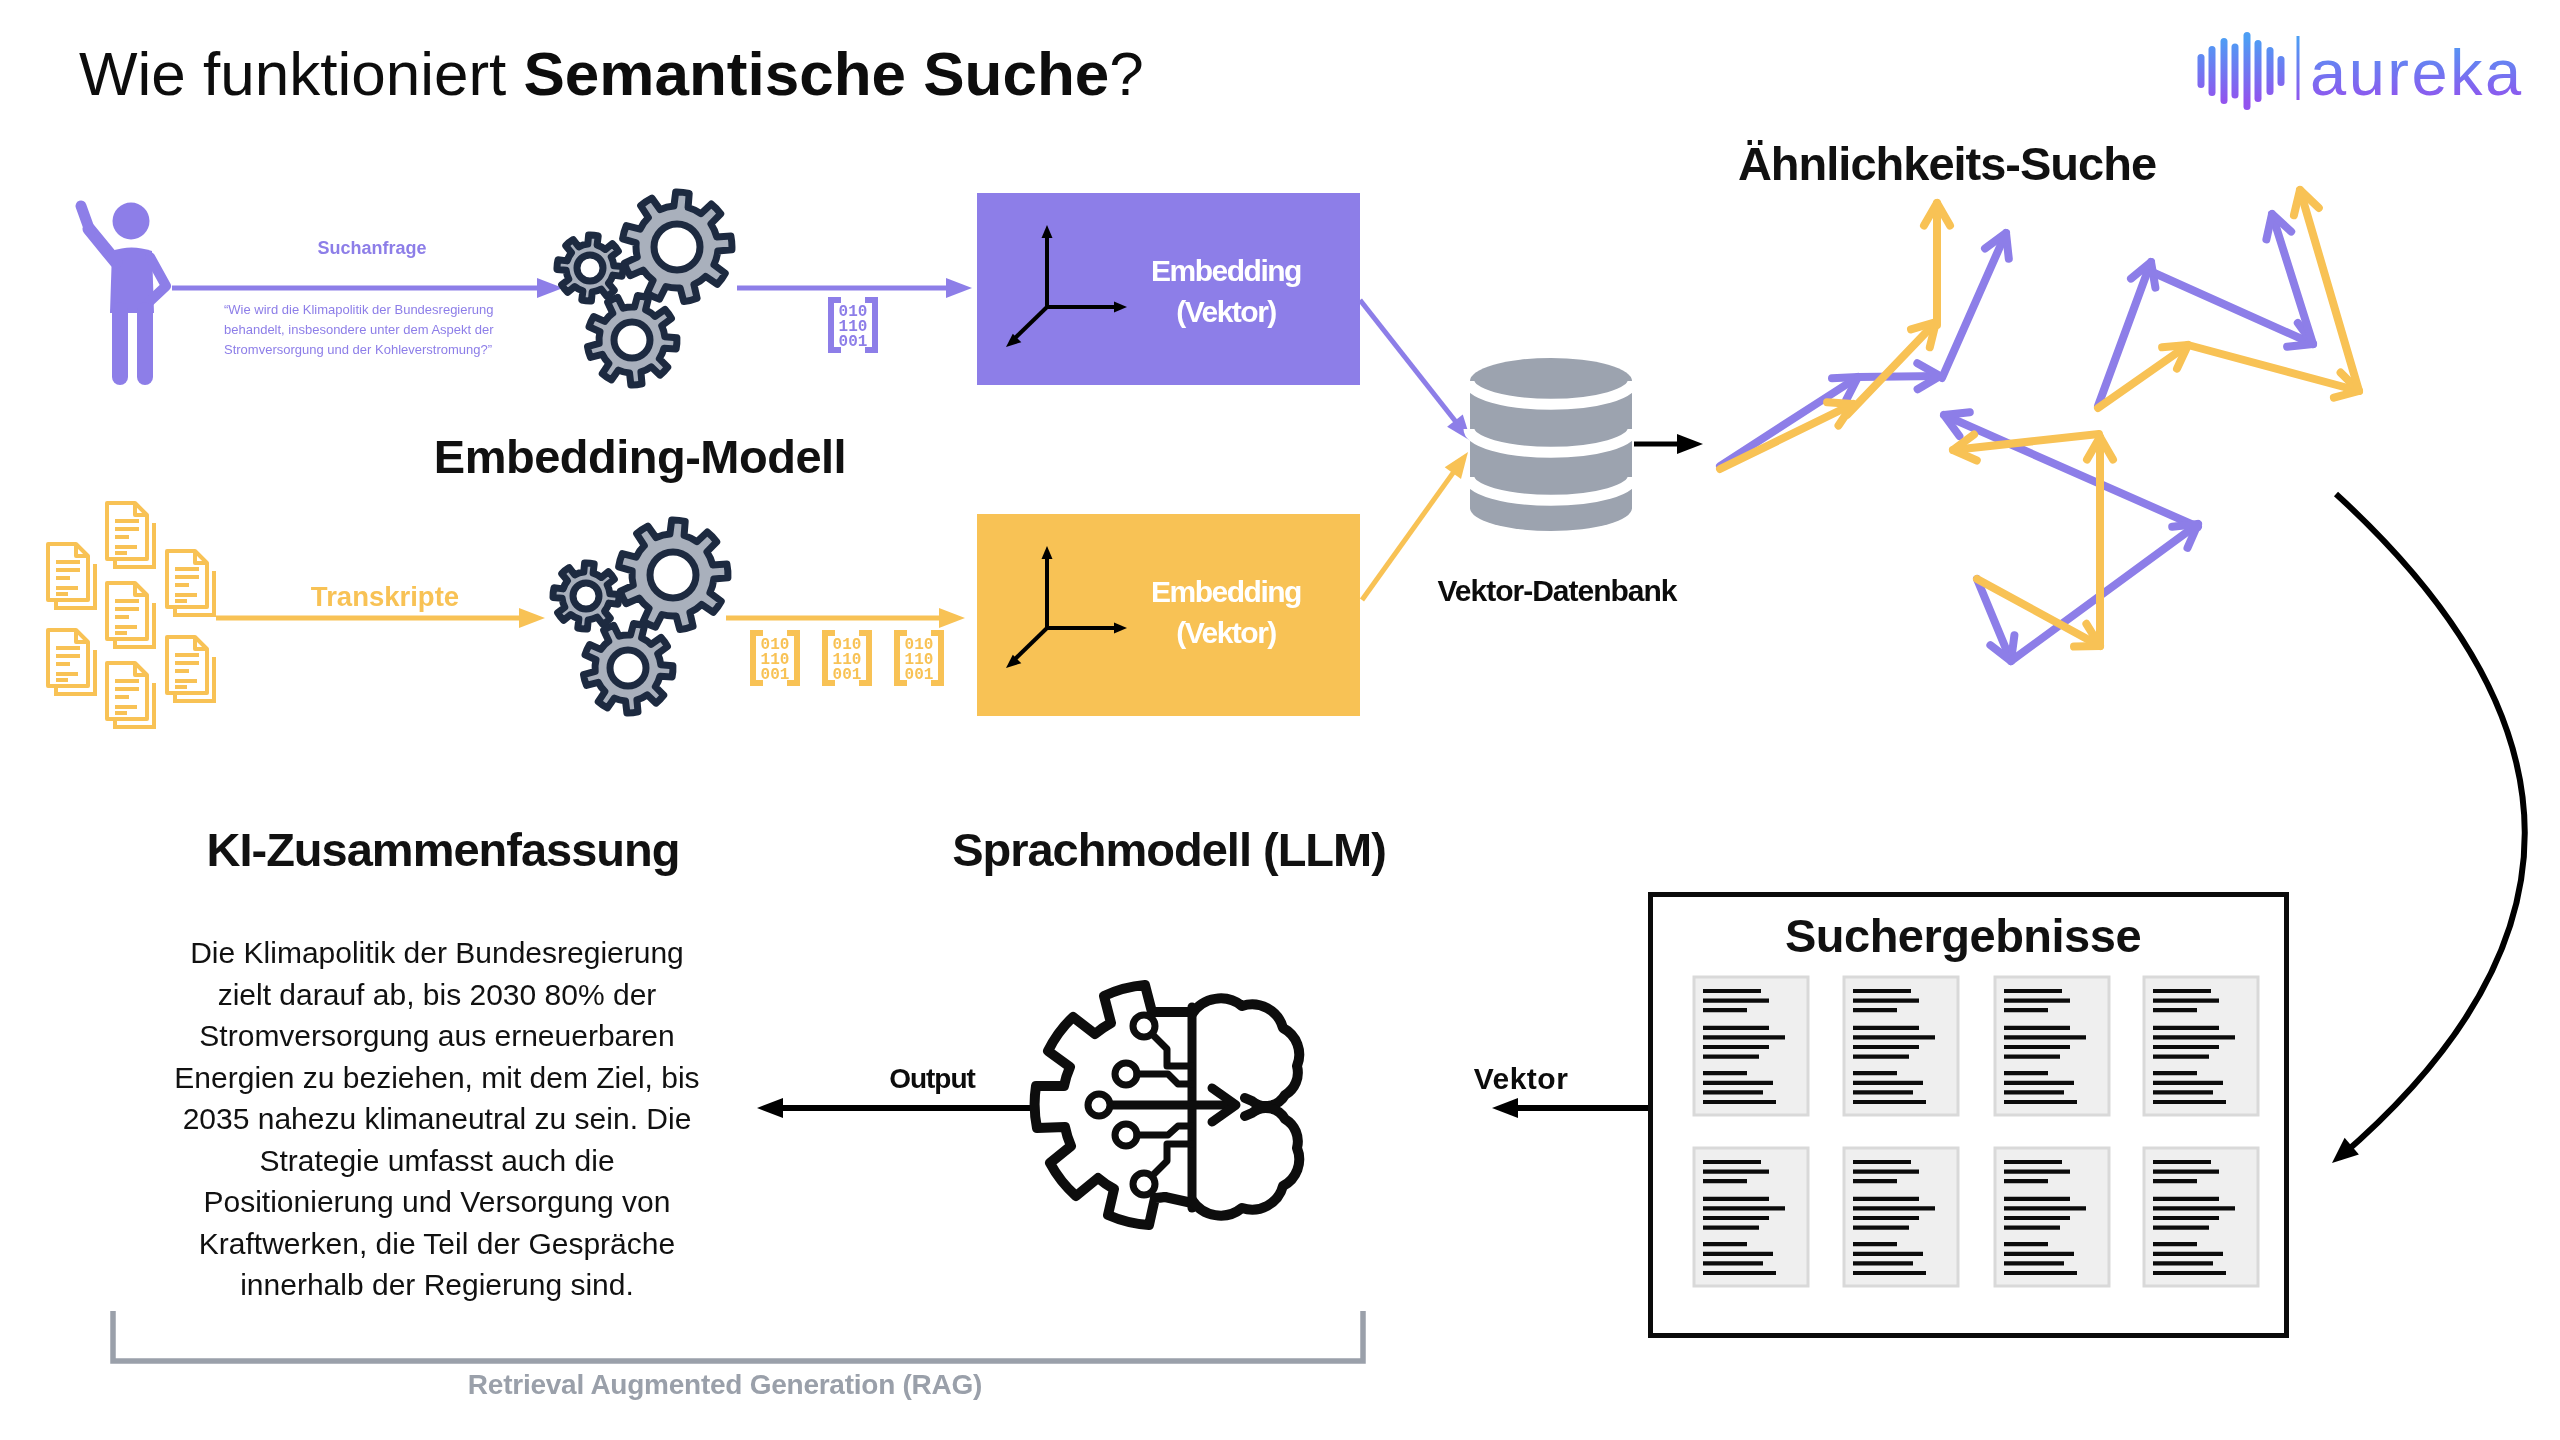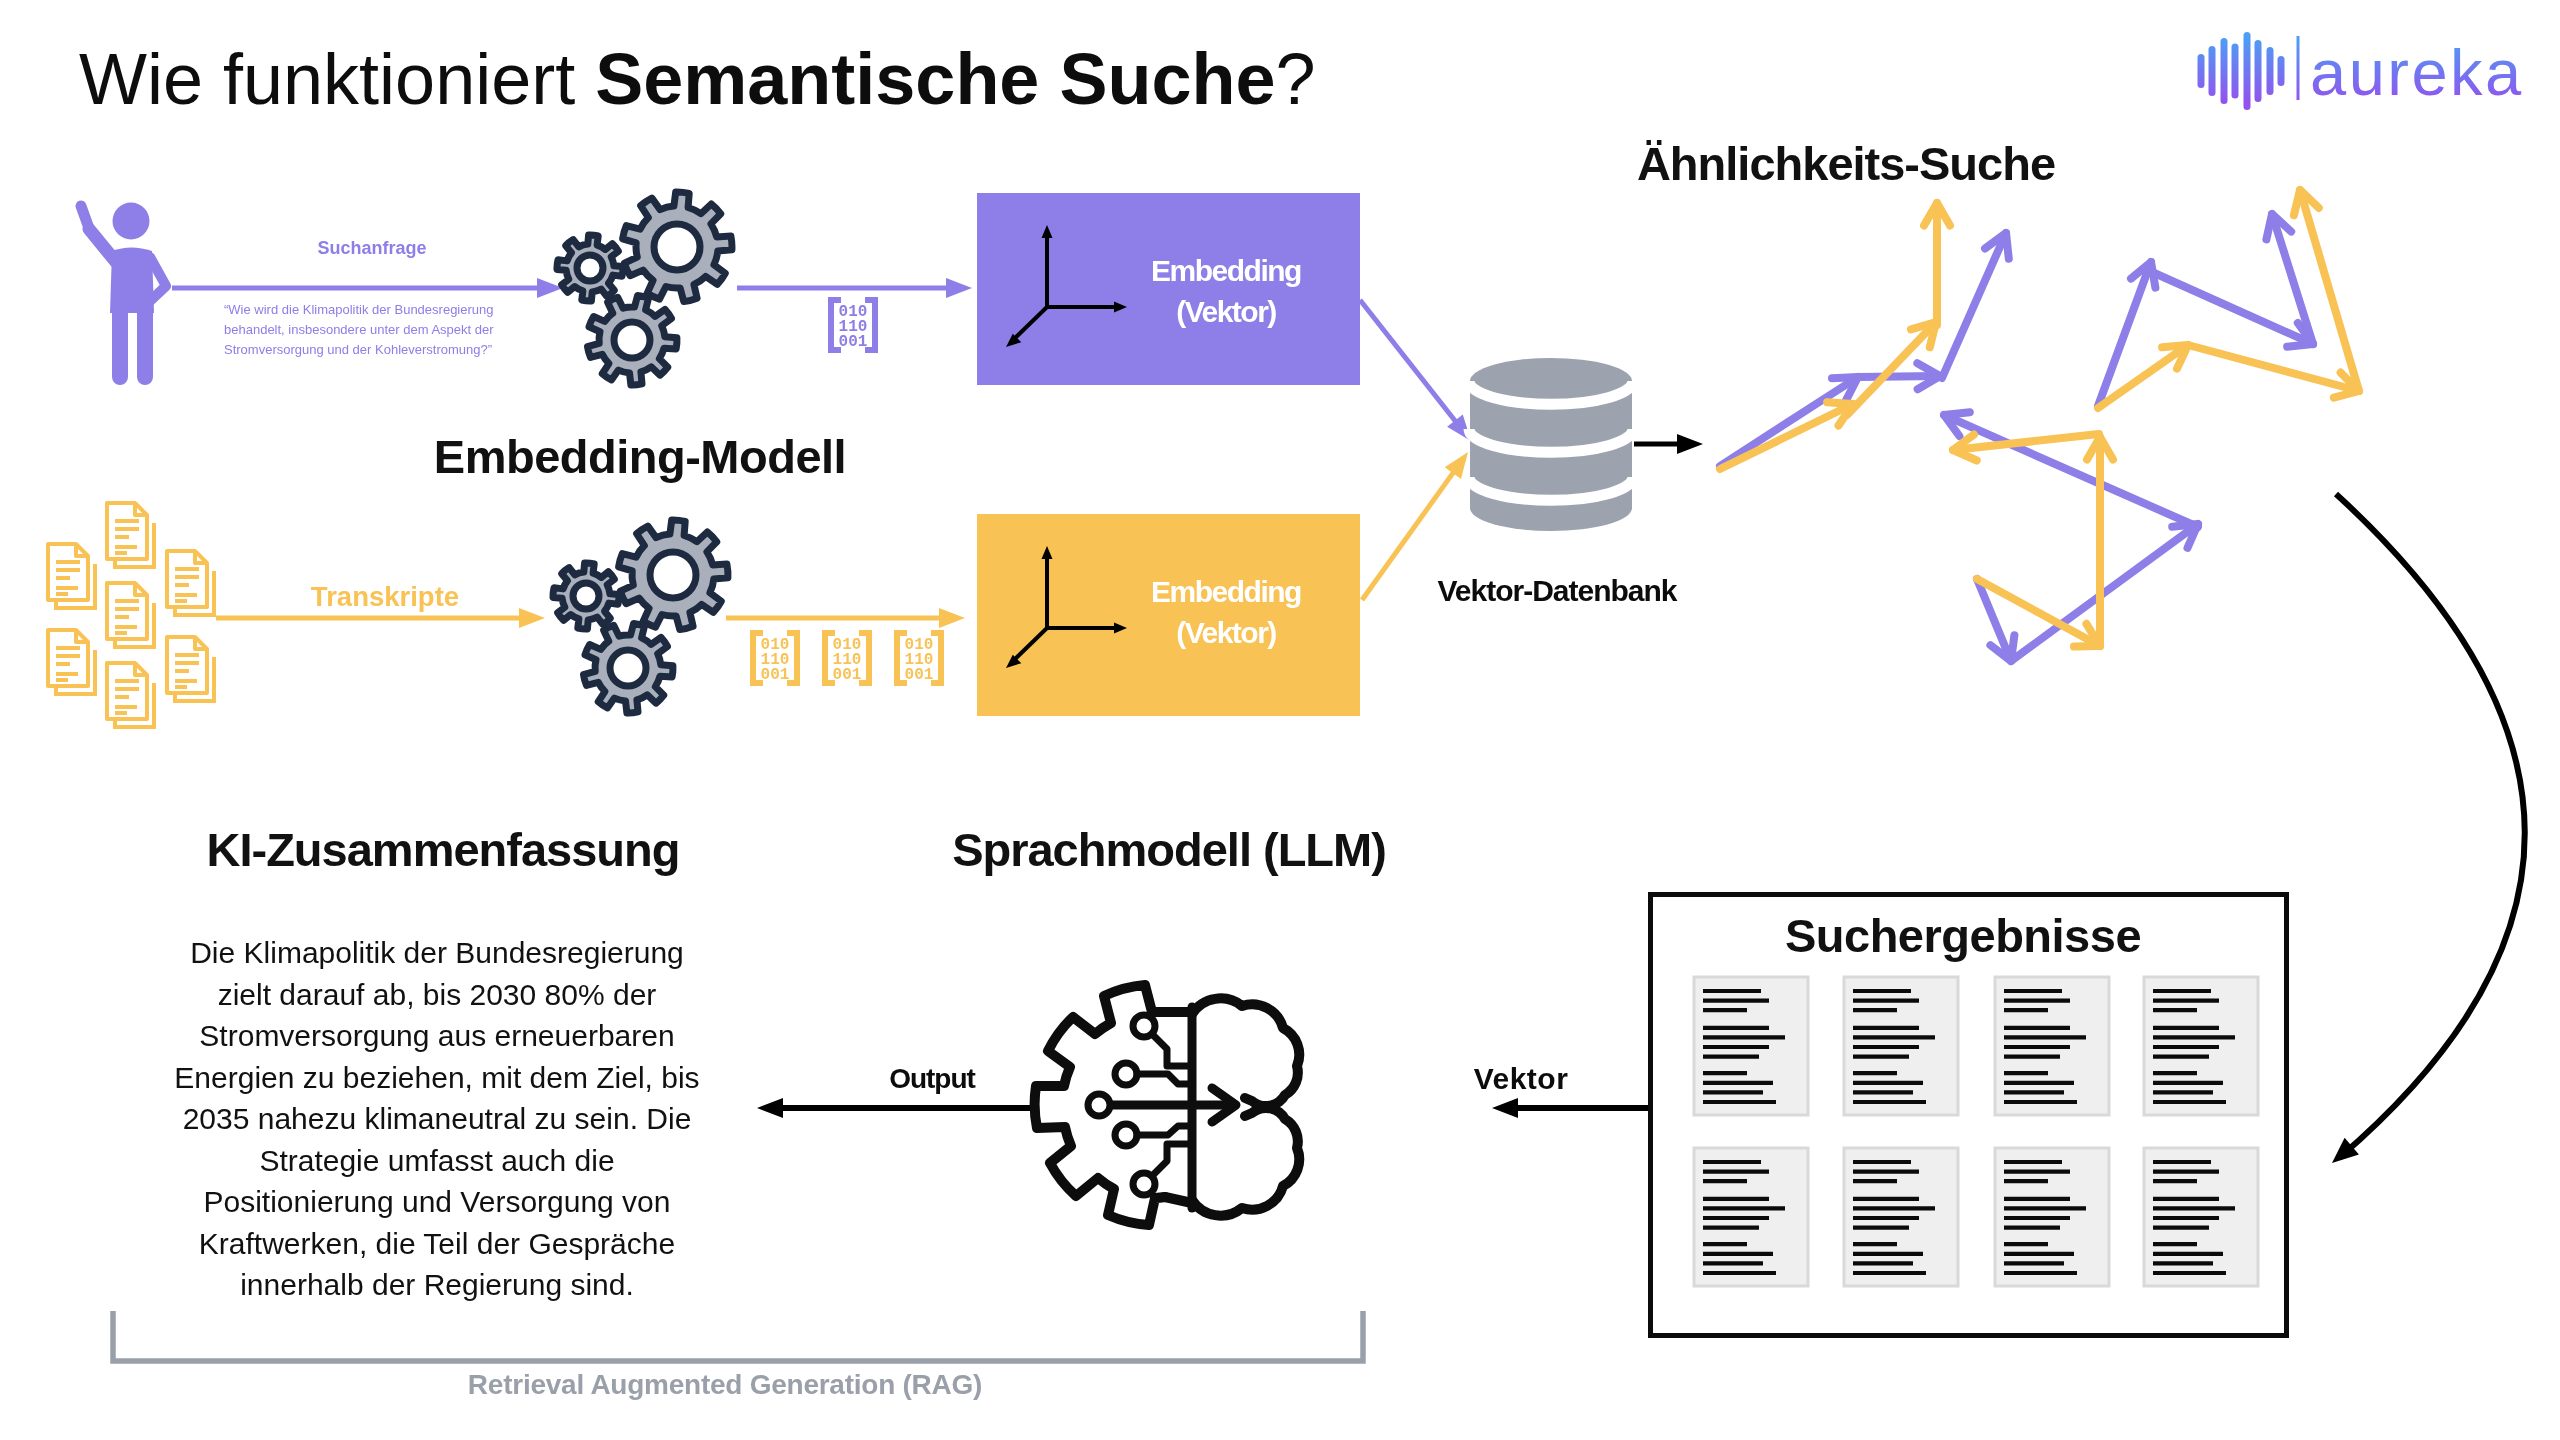--- a/index.html
+++ b/index.html
@@ -1,32 +1,32 @@
 <!DOCTYPE html>
 <html><head>
 <meta charset="utf-8">
 <style>
   * { margin:0; padding:0; box-sizing:border-box; }
   html,body { width:2560px; height:1440px; background:#ffffff; overflow:hidden;
     font-family:"Liberation Sans", sans-serif; }
   .abs { position:absolute; }
   #page { position:relative; width:2560px; height:1440px; background:#fff; }
-  .h1 { font-size:72px; color:#0d0d0d; letter-spacing:0px; white-space:nowrap; }
+  .h1 { font-size:62px; color:#0d0d0d; letter-spacing:0px; white-space:nowrap; }
   .sechead { font-weight:bold; color:#111; font-size:47px; white-space:nowrap; z-index:5; }
   .purple { color:#8d7ee8; }
   .ylabel { color:#f8c255;margin-top:17px; }
 </style>
 </head>
 <body>
 <div id="page">
 
   <div class="abs h1" style="left:79px; top:38px;">Wie funktioniert <b>Semantische Suche</b>?</div>
 
   <div class="abs sechead" style="left:640px; top:429px; transform:translateX(-50%); letter-spacing:-0.5px;">Embedding-Modell</div>
-  <div class="abs sechead" style="left:1846px; top:136px; transform:translateX(-50%); letter-spacing:-1px;">Ähnlichkeits-Suche</div>
+  <div class="abs sechead" style="left:1947px; top:136px; transform:translateX(-50%); letter-spacing:-1px;">Ähnlichkeits-Suche</div>
   <div class="abs sechead" style="left:443px; top:822px; transform:translateX(-50%); letter-spacing:-1px;">KI-Zusammenfassung</div>
   <div class="abs sechead" style="left:1169px; top:822px; transform:translateX(-50%); letter-spacing:-1px;">Sprachmodell (LLM)</div>
   <div class="abs sechead" style="left:1963px; top:908px; transform:translateX(-50%); letter-spacing:-0.5px;">Suchergebnisse</div>
 
   <div class="abs purple" style="left:372px; top:238px; transform:translateX(-50%); font-weight:bold; font-size:18px;">Suchanfrage</div>
   <div class="abs ylabel" style="left:385px; top:564px; transform:translateX(-50%); font-weight:bold; font-size:27.5px;">Transkripte</div>
   <div class="abs" style="left:1557px; top:574px; transform:translateX(-50%); font-weight:bold; font-size:30px; letter-spacing:-1px; color:#0c0c0c;">Vektor-Datenbank</div>
   <div class="abs" style="left:932px; top:1063px; transform:translateX(-50%); font-weight:bold; font-size:28px; letter-spacing:-1px; color:#0c0c0c;">Output</div>
   <div class="abs" style="left:1521px; top:1062px; transform:translateX(-50%); font-weight:bold; font-size:30px; letter-spacing:0.5px; color:#0c0c0c;">Vektor</div>
   <div class="abs" style="left:725px; top:1369px; transform:translateX(-50%); font-weight:bold; font-size:28px; letter-spacing:-0.25px; color:#9aa0aa;">Retrieval Augmented Generation (RAG)</div>

